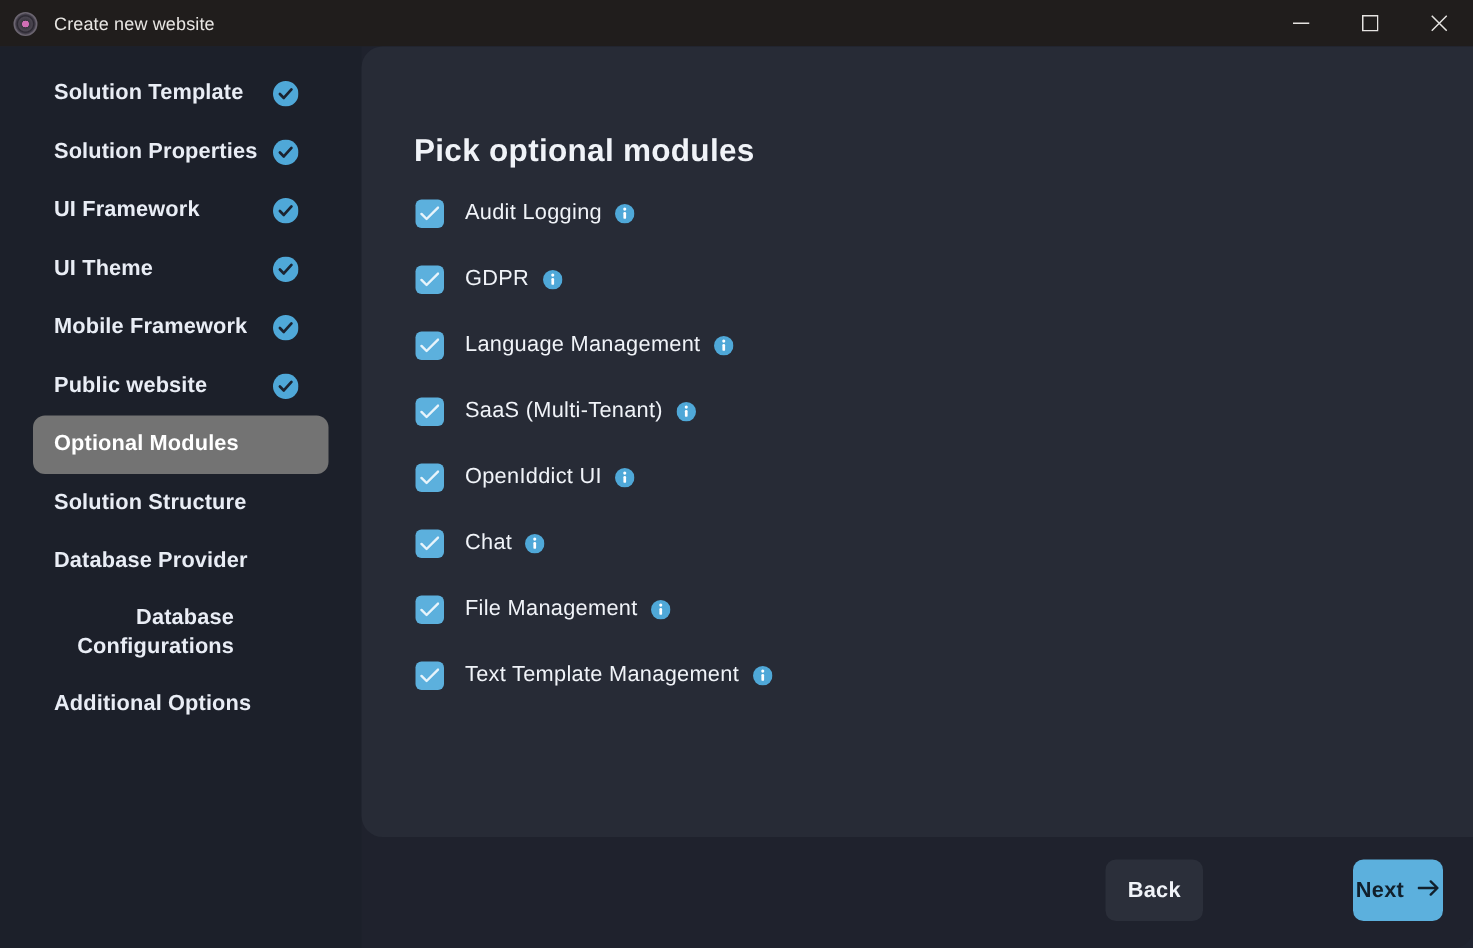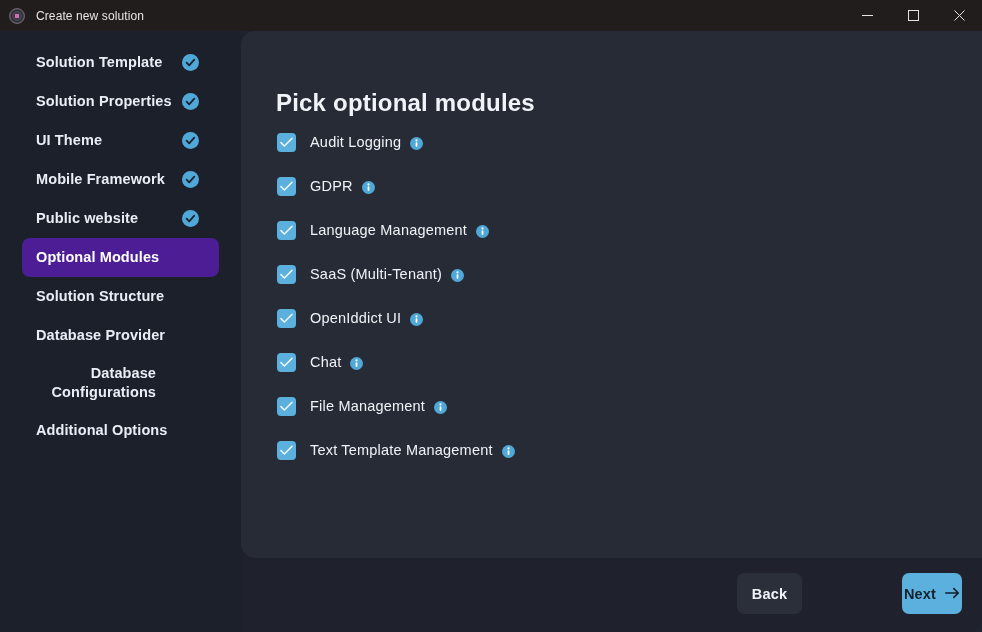--- a/index.html
+++ b/index.html
@@ -80,21 +80,21 @@
   }
   .side-item .side-label {
     font-size: 14.5px;
     font-weight: bold;
     color: #e9edf5;
     letter-spacing: 0.1px;
     line-height: 19px;
   }
   .side-item.two-line { height: 56px; }
   .side-item.active {
-    background: #4c1d95;
+    background: #737373;
   }
   .side-item.active .side-label { color: #ffffff; }
   .side-check {
     position: absolute;
     right: 20px;
     width: 17px; height: 17px;
   }
   .side-spacer { height: 6px; }
 
   
@@ -102,21 +102,21 @@
     position: absolute;
     top: 0; left: 241px;
     width: 741px;
     height: 527px;
     background: #272b36;
     border-radius: 14px 0 0 14px;
   }
   .panel-title {
     position: absolute;
     left: 35px; top: 58px;
-    font-size: 24px;
+    font-size: 21px;
     font-weight: bold;
     color: #f0f3f8;
     letter-spacing: 0.2px;
   }
   .modules {
     position: absolute;
     left: 36px; top: 89px;
     right: 20px;
   }
   .module-row {
@@ -180,21 +180,21 @@
     color: #11202c;
     gap: 9px;
   }
   .btn-next .arrow { display: block; margin-top: 1px; }
 </style>
 </head>
 <body>
 
 <div class="titlebar">
   <div class="app-icon"></div>
-  <div class="app-title">Create new solution</div>
+  <div class="app-title">Create new website</div>
 
   <div class="wincontrols">
     <div class="wcbtn">
       <svg width="11" height="11" viewBox="0 0 11 11">
           <path d="M0 5.5 H11" stroke="currentColor" stroke-width="1"></path>
         </svg>
     </div>
     <div class="wcbtn">
       <svg width="11" height="11" viewBox="0 0 11 11">
           <rect x="0.5" y="0.5" width="10" height="10" fill="none" stroke="currentColor" stroke-width="1"></rect>
@@ -227,20 +227,29 @@
     <div class="side-item">
       <span class="side-label">Solution Properties</span>
       <span class="side-check">
         <svg width="17" height="17" viewBox="0 0 17 17">
             <circle cx="8.5" cy="8.5" r="8.5" fill="#4fa8d8"></circle>
             <path d="M4.6 8.7 L7.2 11.3 L12.3 5.6" stroke="#1b2330" stroke-width="1.8" fill="none" stroke-linecap="round" stroke-linejoin="round"></path>
           </svg>
       </span>
     </div>
 
+    <div class="side-item">
+      <span class="side-label">UI Framework</span>
+      <span class="side-check">
+        <svg width="17" height="17" viewBox="0 0 17 17">
+            <circle cx="8.5" cy="8.5" r="8.5" fill="#4fa8d8"></circle>
+            <path d="M4.6 8.7 L7.2 11.3 L12.3 5.6" stroke="#1b2330" stroke-width="1.8" fill="none" stroke-linecap="round" stroke-linejoin="round"></path>
+          </svg>
+      </span>
+    </div>
 
     <div class="side-item">
       <span class="side-label">UI Theme</span>
       <span class="side-check">
         <svg width="17" height="17" viewBox="0 0 17 17">
             <circle cx="8.5" cy="8.5" r="8.5" fill="#4fa8d8"></circle>
             <path d="M4.6 8.7 L7.2 11.3 L12.3 5.6" stroke="#1b2330" stroke-width="1.8" fill="none" stroke-linecap="round" stroke-linejoin="round"></path>
           </svg>
       </span>
     </div>

